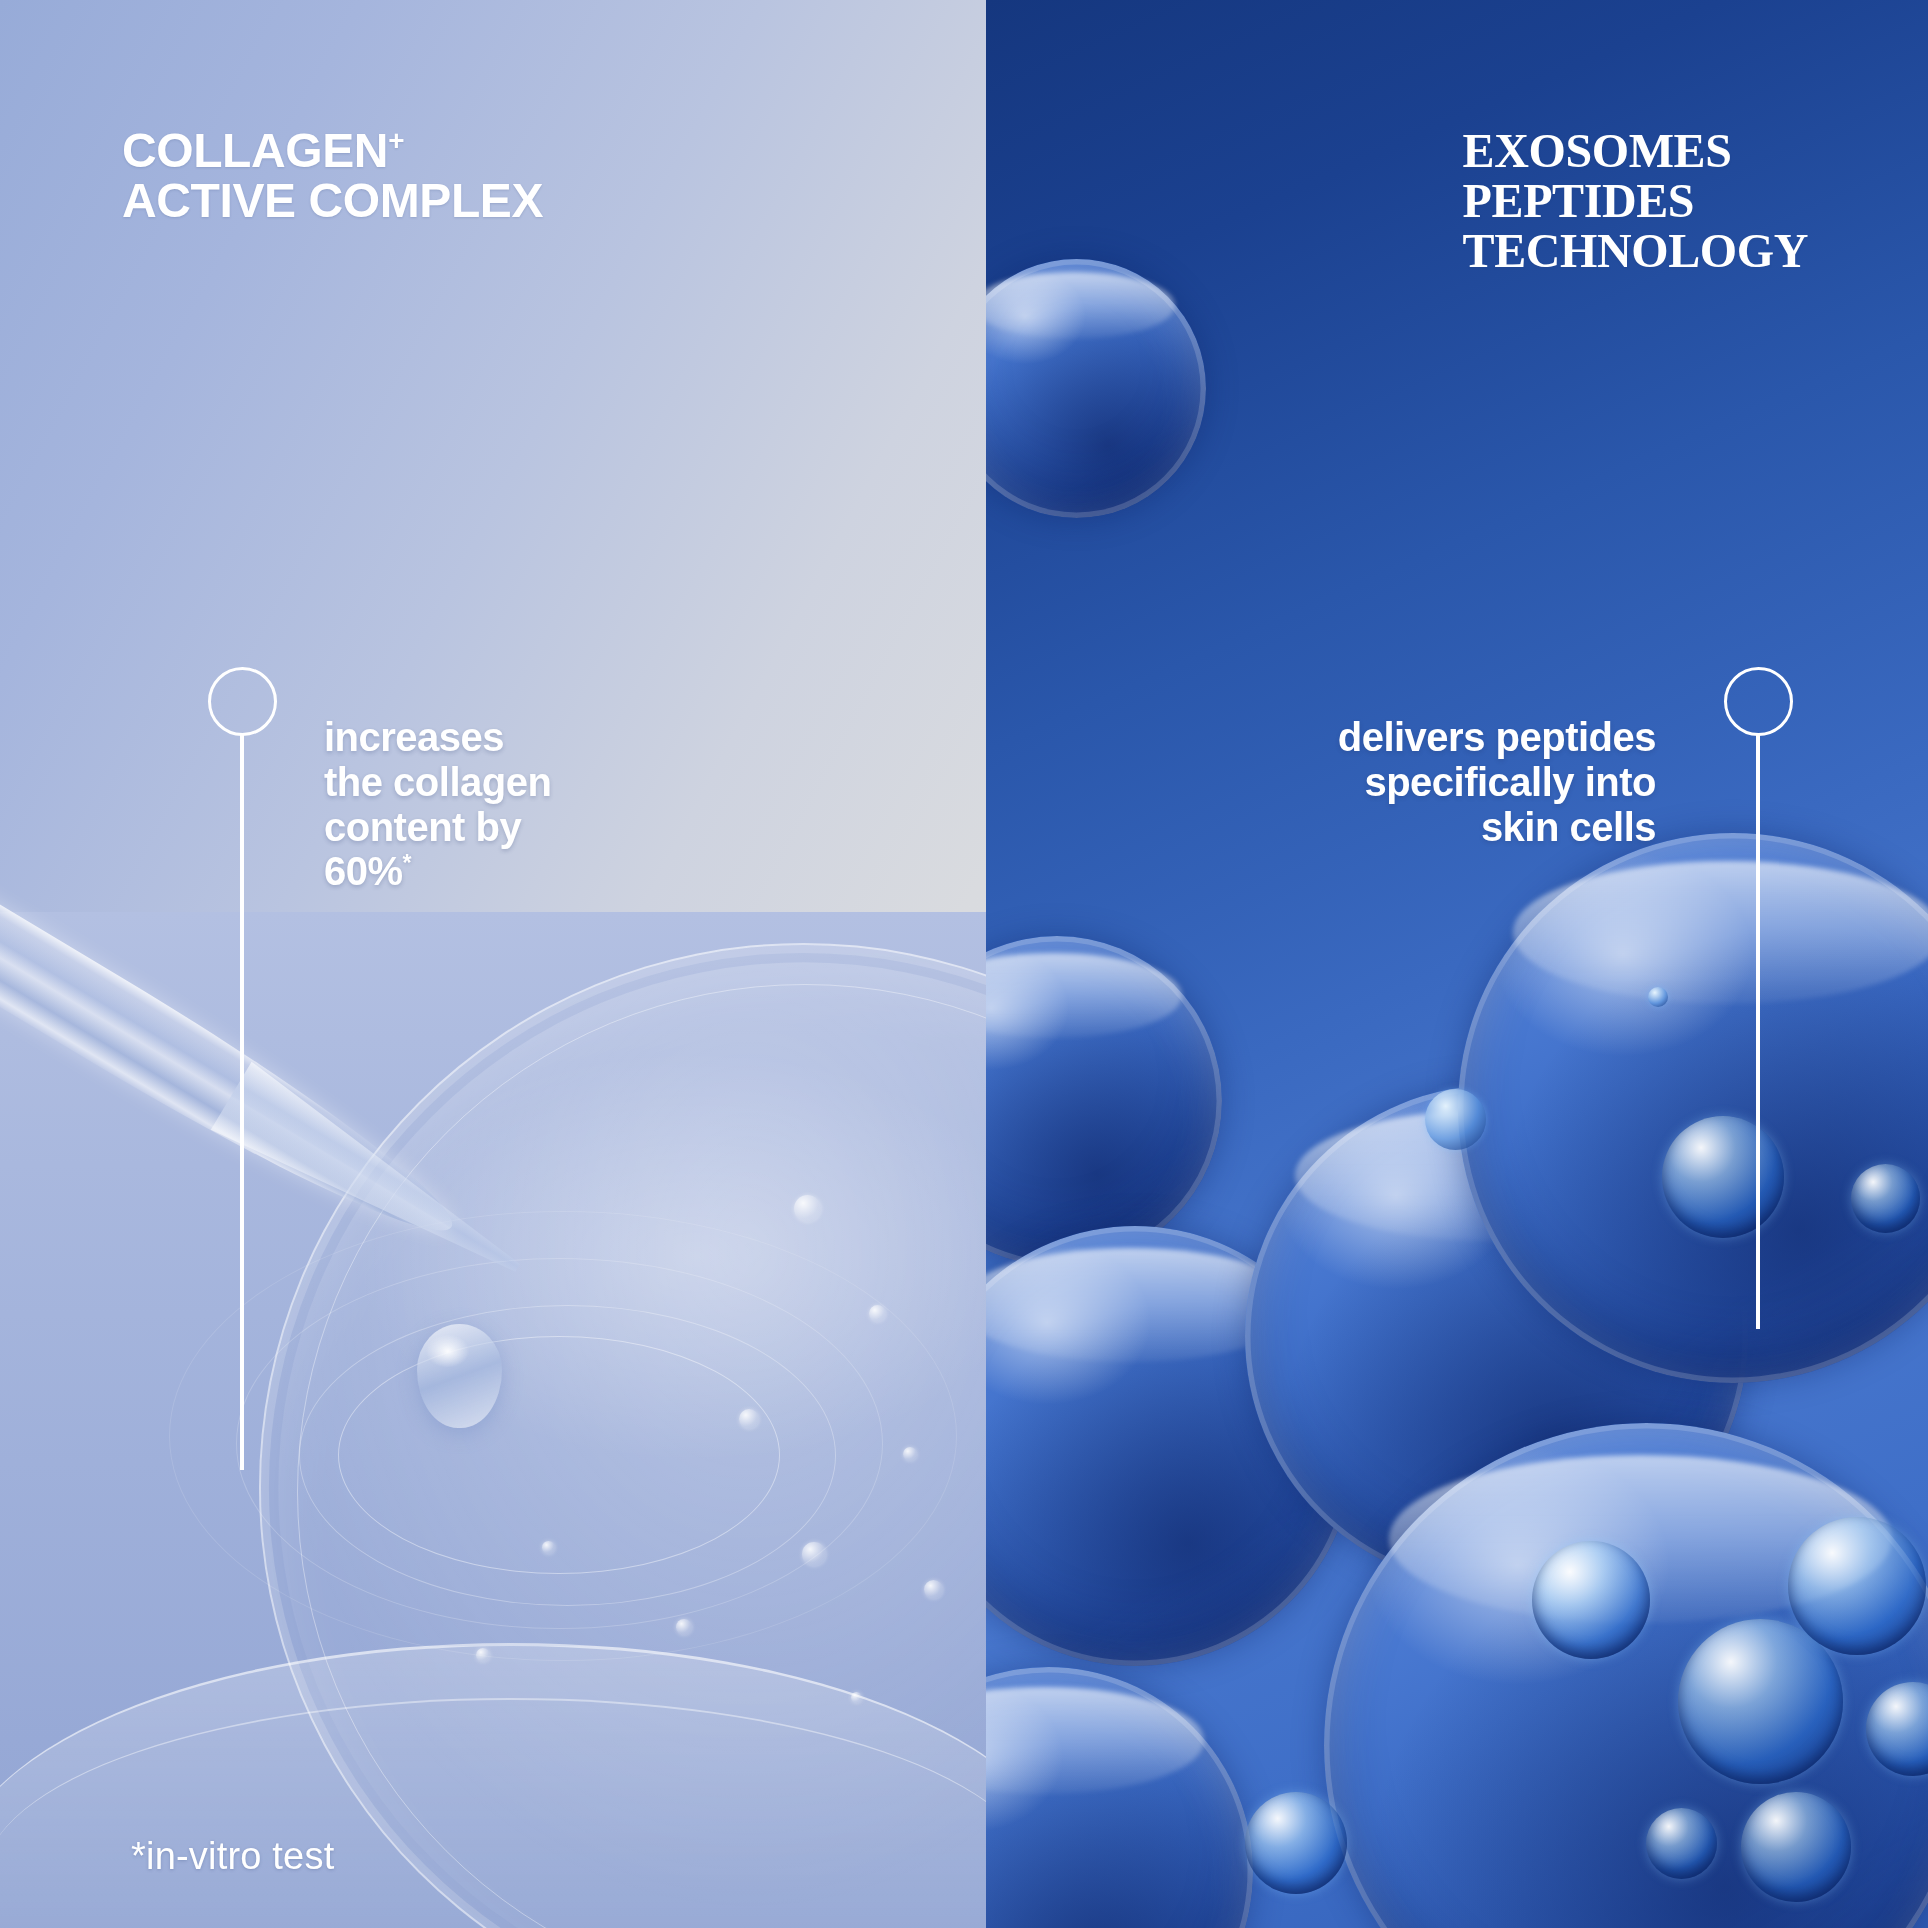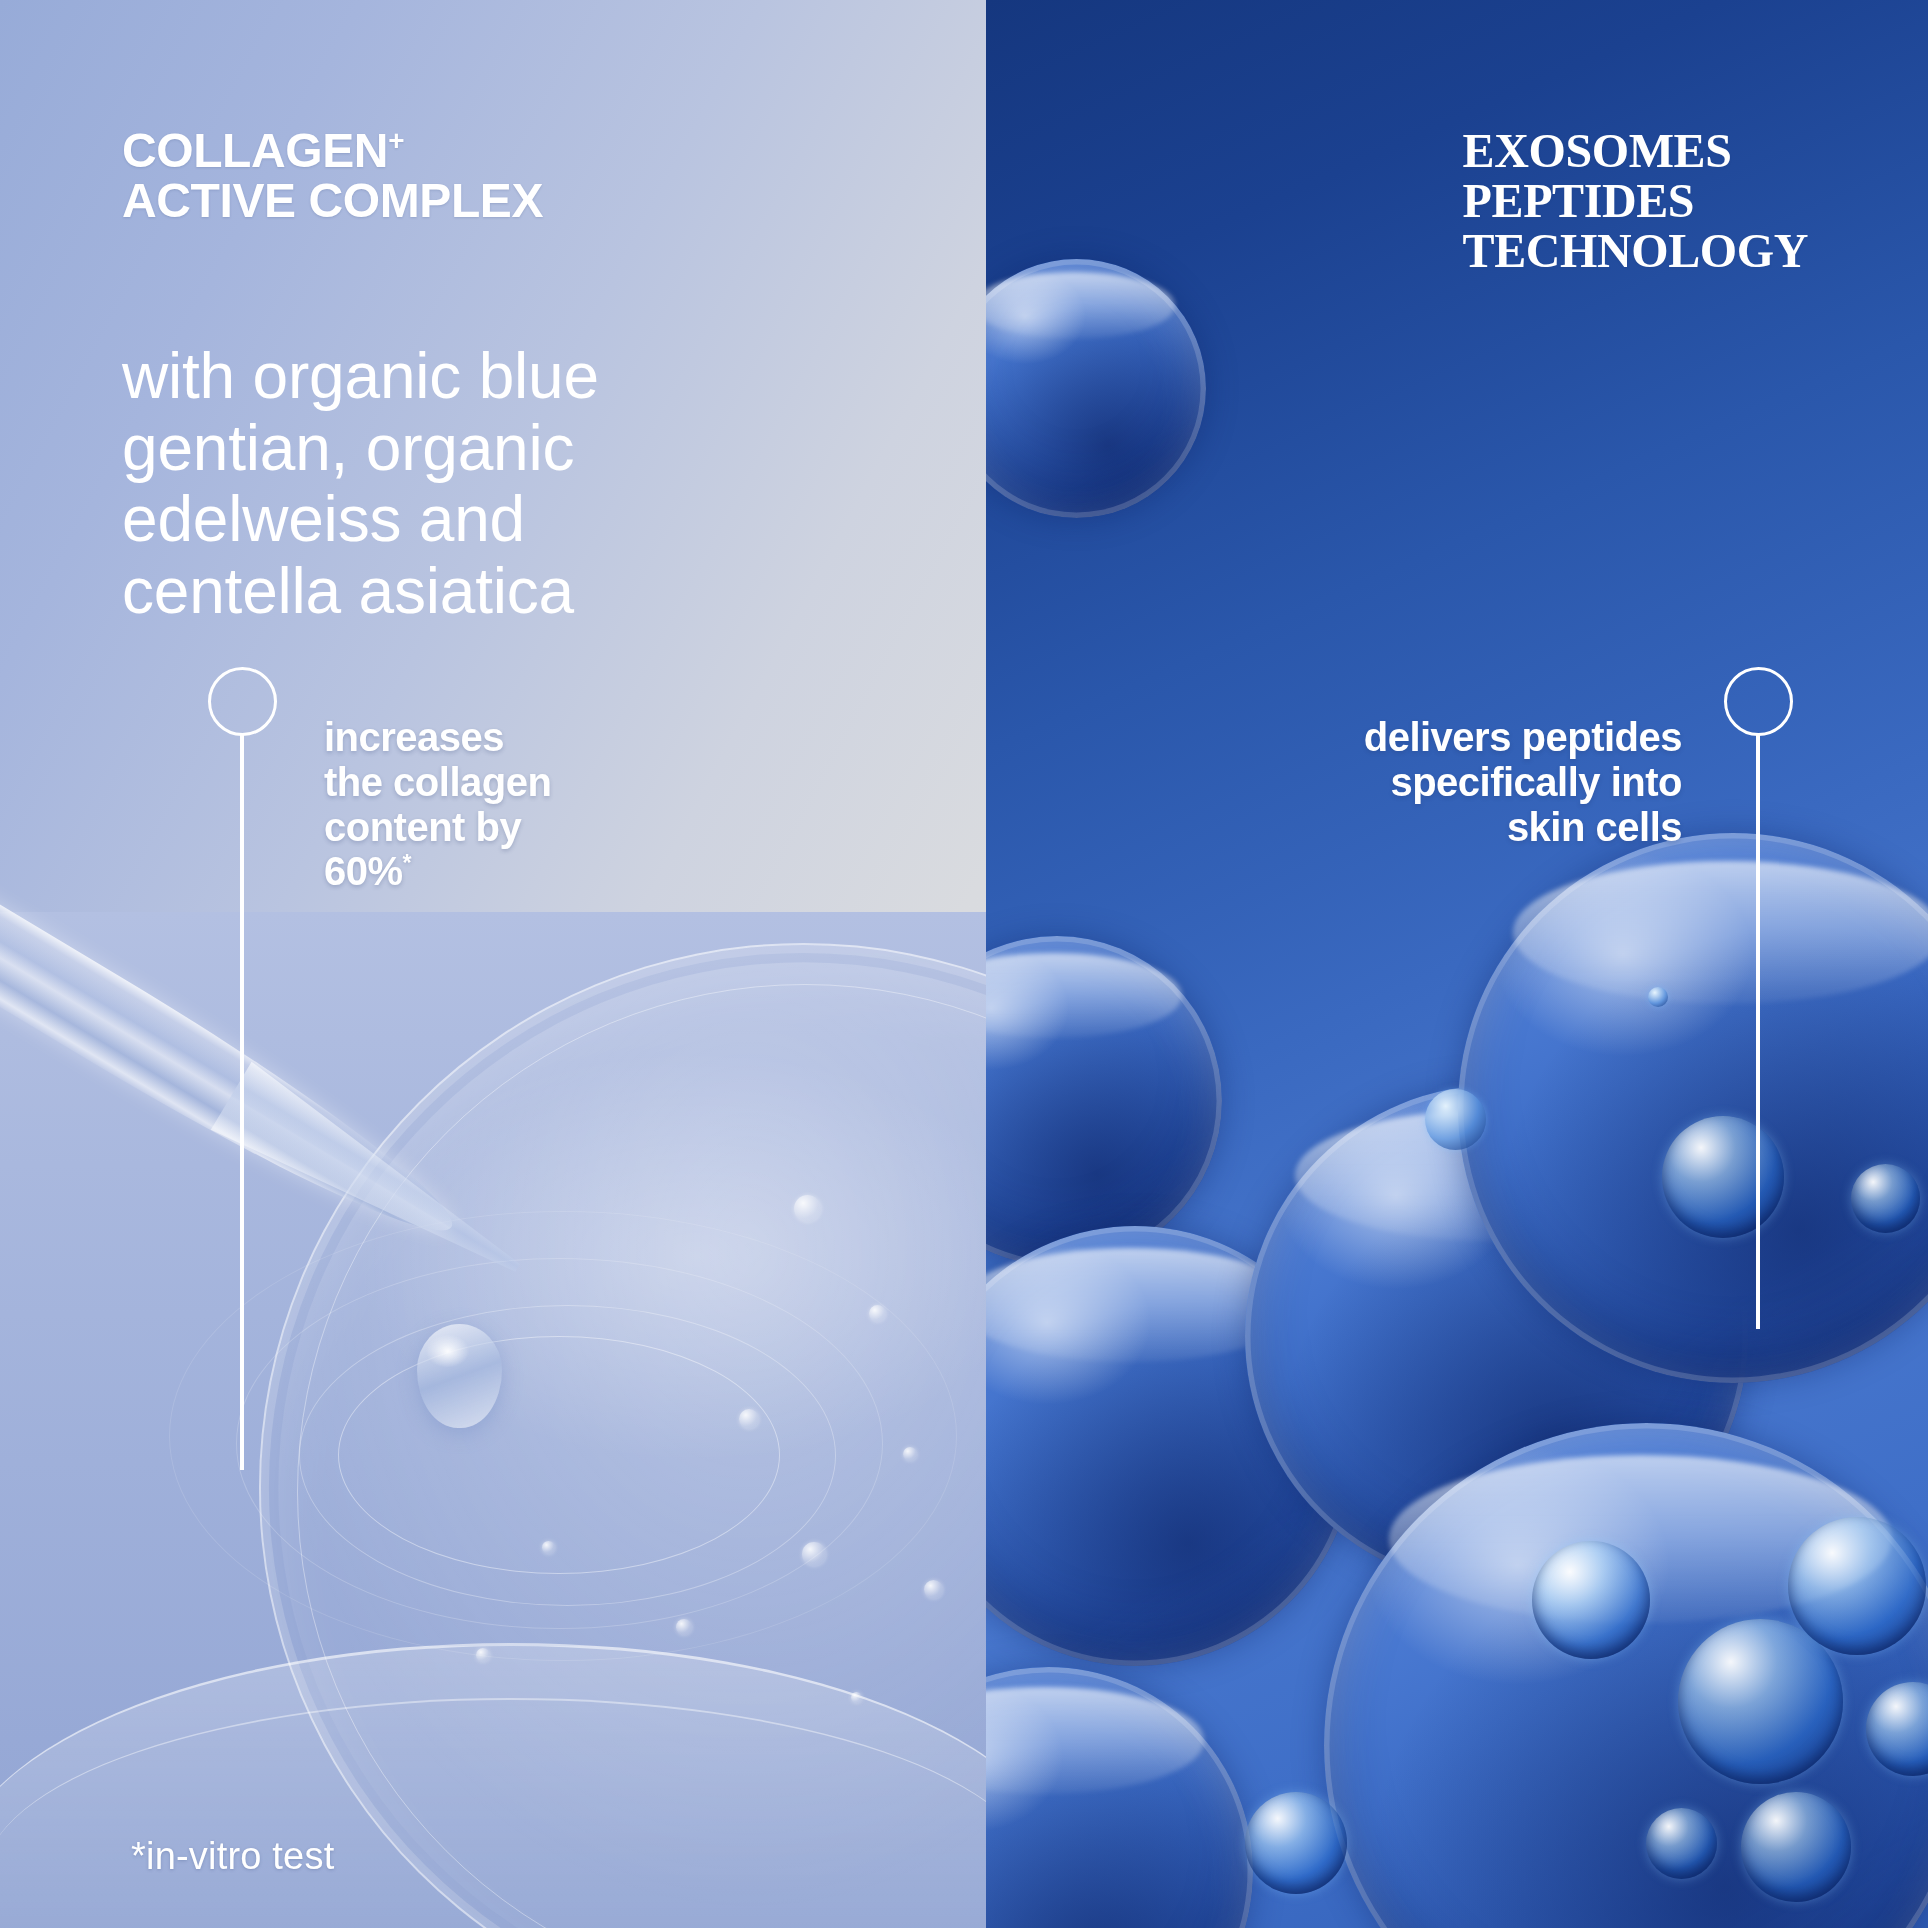--- a/index.html
+++ b/index.html
@@ -181,21 +181,21 @@
     position:absolute;
     color:#fff;
     font-weight:700;
     font-size:40px;
     line-height:1.12;
     letter-spacing:-0.5px;
     white-space:pre-line;
     text-shadow:0 1.6px 4.7px rgba(30,50,100,.22);
   }
   .co-left{left:324px;top:675px;text-align:left;}
-  .co-right{right:246px;top:675px;text-align:right;}
+  .co-right{right:272px;top:675px;text-align:right;}
 
   .marker{position:absolute;}
   .marker .ring{
     position:absolute;
     width:69px;height:69px;
     border:3.9px solid #fff;
     border-radius:50%;
     box-sizing:border-box;
   }
   .marker .stem{
@@ -277,24 +277,20 @@
     <div class="rp-inner" style="left:755px;top:1792px;width:110px;height:110px;"></div>
     <div class="rp-inner" style="left:660px;top:1808px;width:71px;height:71px;"></div>
     <div class="rp-inner" style="left:259px;top:1792px;width:102px;height:102px;"></div>
 
     <div class="rp-smallbub" style="left:439px;top:1089px;width:61px;height:61px;"></div>
     <div class="rp-smallbub" style="left:662px;top:987px;width:20.4px;height:20.4px;"></div>
   </div>
 
   <h1 class="headline hl-left"><span>COLLAGEN</span><span class="sup-plus">+</span><br><span>ACTIVE COMPLEX</span></h1>
 
-  <p class="subhead sub-left">with organic blue
-gentian, organic
-edelweiss and
-centella asiatica</p>
 
   <div class="marker mk-left">
     <span class="ring"></span>
     <span class="stem"></span>
   </div>
 
   <p class="callout co-left"><span>increases
 the collagen
 content by
 60%</span><span class="sup-plus">*</span></p>

